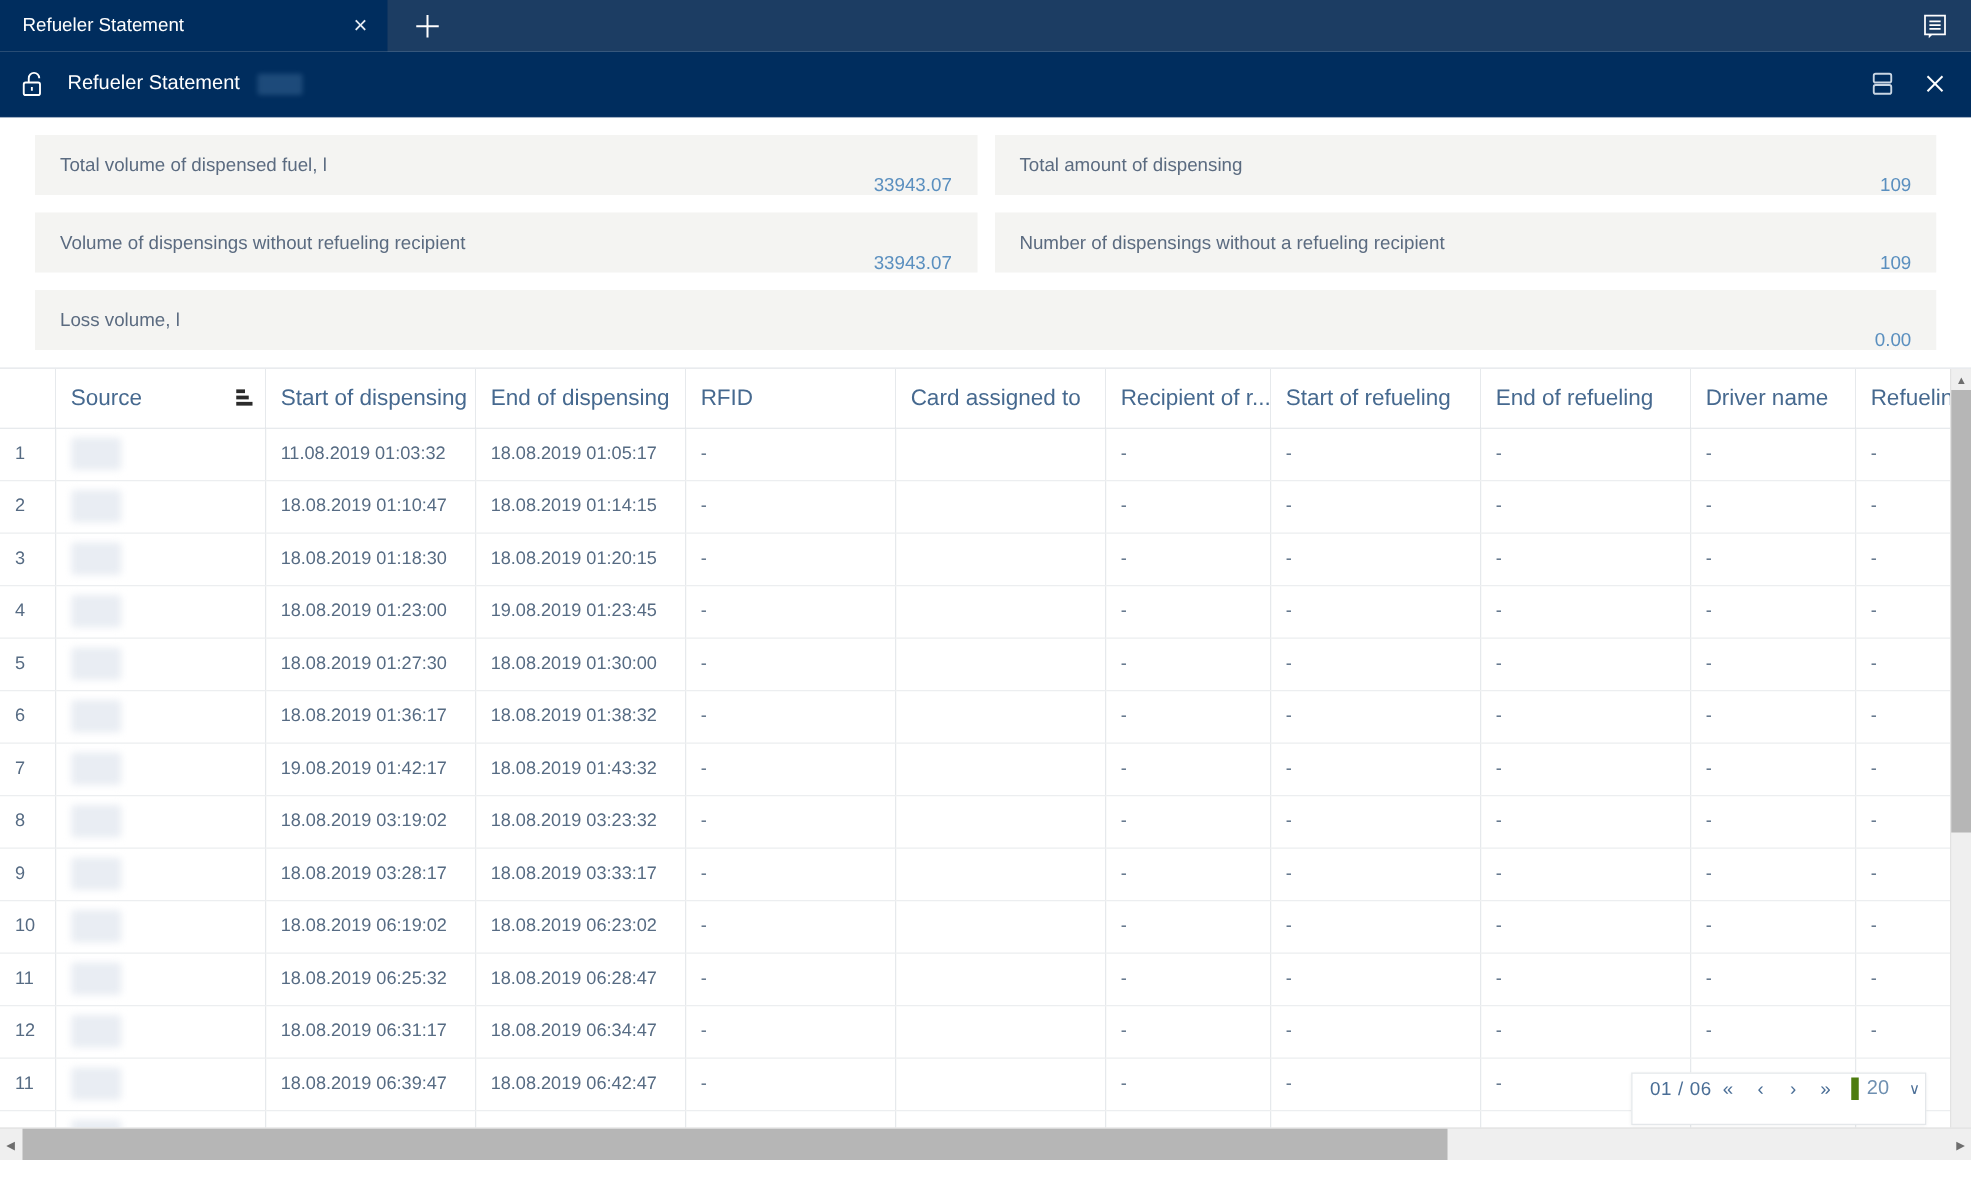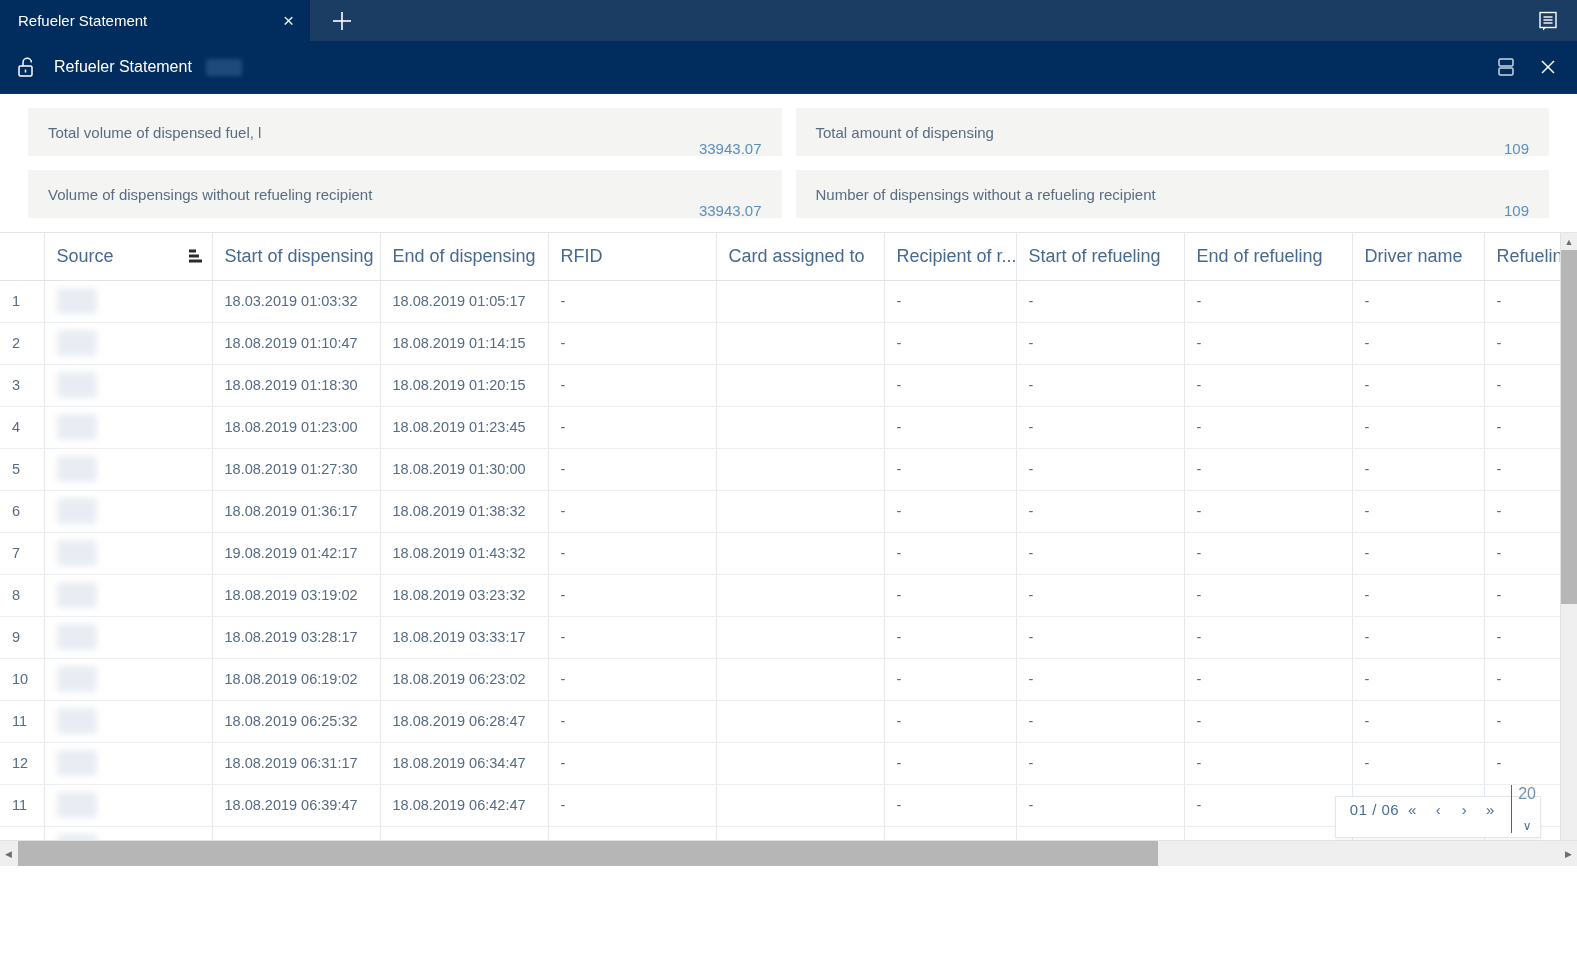--- a/index.html
+++ b/index.html
@@ -247,24 +247,23 @@
     width: 26px; height: 30px;
     display: flex; align-items: center; justify-content: center;
     color: #4a6e96; font-size: 15px;
     cursor: pointer;
   }
   .pager .pg-size {
     margin-left: 8px;
     color: #6f90b1;
     font-size: 16px;
     padding-left: 6px;
-    border-left: 1px solid #4d7c0f;
+    border-left: 6px solid #4d7c0f;
     display: flex; align-items: center; gap: 16px;
     cursor: pointer;
-    flex-direction: column;
   }
   .pager .pg-size .chev { color: #4a6e96; font-size: 12px; }
 </style>
 </head>
 <body>
 
 <div class="tabbar">
   <div class="tab">
     <span class="tab-label">Refueler Statement</span>
     <span class="tab-close">×</span>
@@ -326,20 +325,26 @@
     </div>
   </div>
   <div class="summary-row">
     <div class="card">
       <span class="card-label">Volume of dispensings without refueling recipient</span>
       <span class="card-value">33943.07</span>
     </div>
     <div class="card">
       <span class="card-label">Number of dispensings without a refueling recipient</span>
       <span class="card-value">109</span>
+    </div>
+  </div>
+  <div class="summary-row">
+    <div class="card">
+      <span class="card-label">Loss volume, l</span>
+      <span class="card-value">0.00</span>
     </div>
   </div>
 </div>
 
 <div class="table-wrap">
   <table class="grid">
     <thead>
       <tr>
         <th class="col-num"></th>
         <th class="col-src">
@@ -360,21 +365,21 @@
         <th class="col-dn">Driver name</th>
         <th class="col-rv">Refueling vo</th>
       </tr>
     </thead>
     <tbody id="tbody">
         <tr>
           <td class="col-num">1</td>
           <td class="col-src">
             <div class="src-blur"></div>
           </td>
-          <td class="col-sd">18.03.2019 01:03:32</td>
+          <td class="col-sd">11.08.2019 01:03:32</td>
           <td class="col-ed">18.08.2019 01:05:17</td>
           <td class="col-rfid">-</td>
           <td class="col-card"></td>
           <td class="col-rec">-</td>
           <td class="col-sr">-</td>
           <td class="col-er">-</td>
           <td class="col-dn">-</td>
           <td class="col-rv">-</td>
         </tr>
         <tr>
@@ -406,21 +411,21 @@
           <td class="col-er">-</td>
           <td class="col-dn">-</td>
           <td class="col-rv">-</td>
         </tr>
         <tr>
           <td class="col-num">4</td>
           <td class="col-src">
             <div class="src-blur"></div>
           </td>
           <td class="col-sd">18.08.2019 01:23:00</td>
-          <td class="col-ed">18.08.2019 01:23:45</td>
+          <td class="col-ed">19.08.2019 01:23:45</td>
           <td class="col-rfid">-</td>
           <td class="col-card"></td>
           <td class="col-rec">-</td>
           <td class="col-sr">-</td>
           <td class="col-er">-</td>
           <td class="col-dn">-</td>
           <td class="col-rv">-</td>
         </tr>
         <tr>
           <td class="col-num">5</td>

